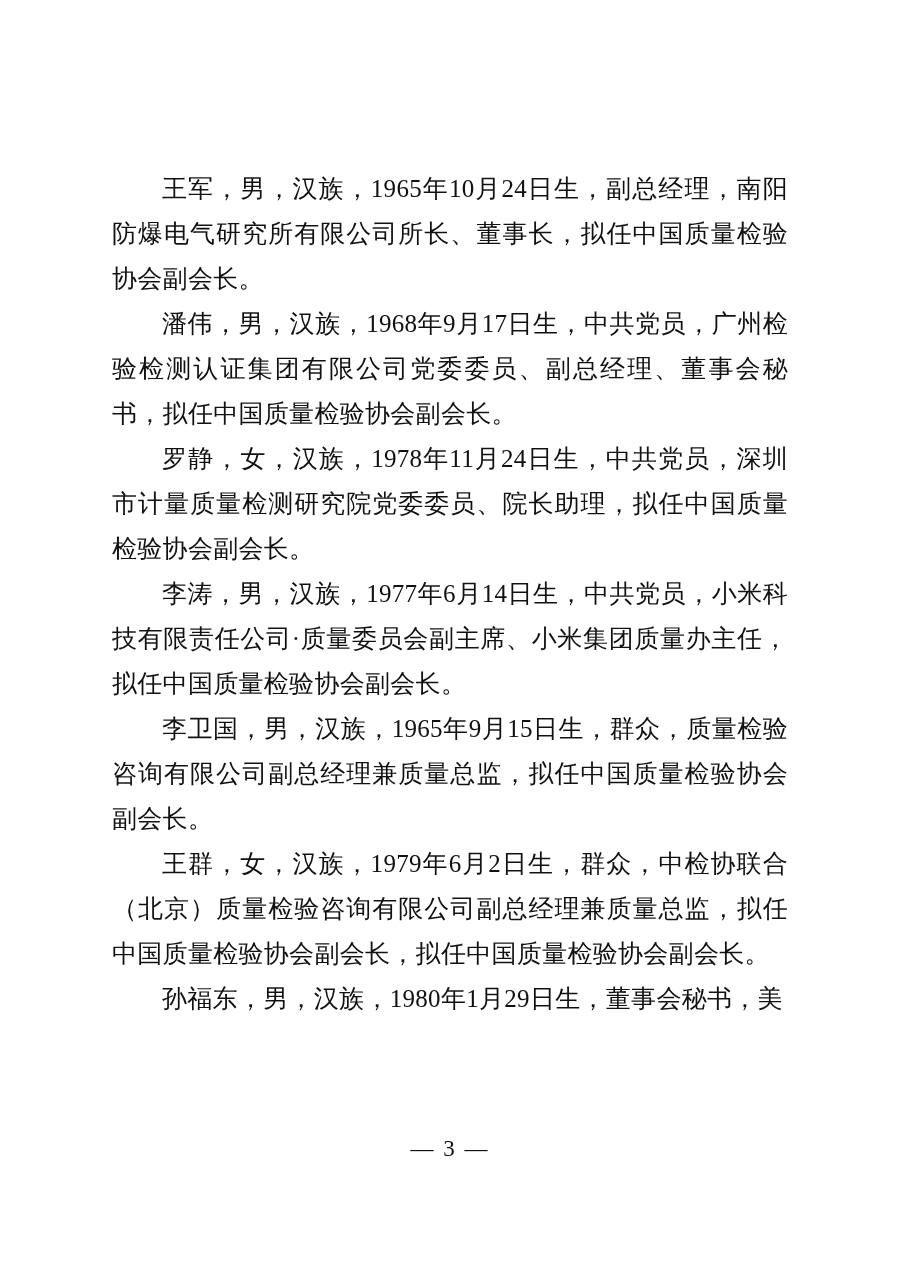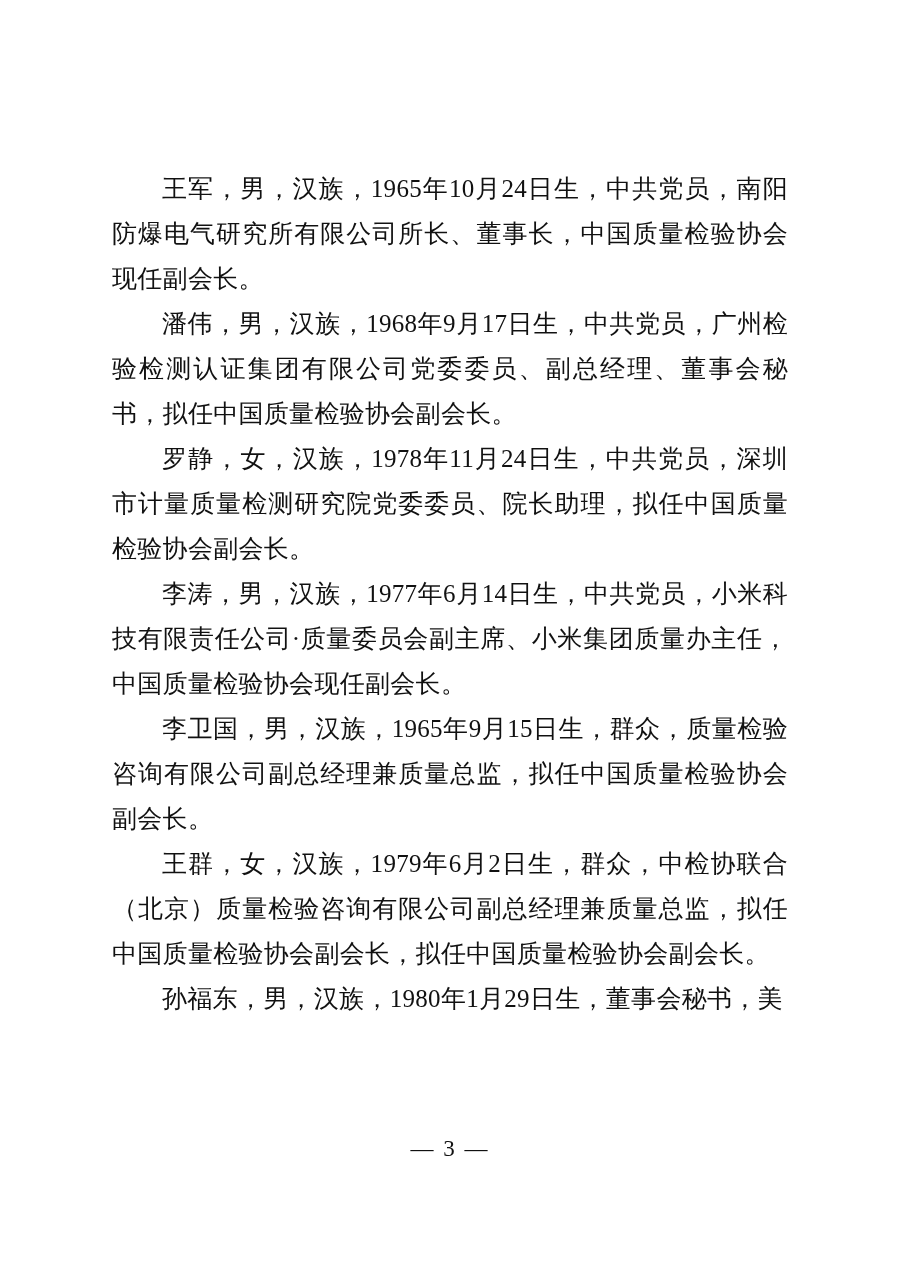--- a/index.html
+++ b/index.html
@@ -44,24 +44,24 @@
     line-height: 30px;
     color: #111111;
     letter-spacing: 2px;
   }
 </style>
 </head>
 <body>
 
 <div class="page">
   <main class="text-block">
-    <p class="para">王军，男，汉族，1965年10月24日生，中共党员，南阳防爆电气研究所有限公司所长、董事长，中国质量检验协会现任副会长。</p>
+    <p class="para">王军，男，汉族，1965年10月24日生，副总经理，南阳防爆电气研究所有限公司所长、董事长，拟任中国质量检验协会副会长。</p>
     <p class="para">潘伟，男，汉族，1968年9月17日生，中共党员，广州检验检测认证集团有限公司党委委员、副总经理、董事会秘书，拟任中国质量检验协会副会长。</p>
     <p class="para">罗静，女，汉族，1978年11月24日生，中共党员，深圳市计量质量检测研究院党委委员、院长助理，拟任中国质量检验协会副会长。</p>
-    <p class="para">李涛，男，汉族，1977年6月14日生，中共党员，小米科技有限责任公司·质量委员会副主席、小米集团质量办主任，中国质量检验协会现任副会长。</p>
+    <p class="para">李涛，男，汉族，1977年6月14日生，中共党员，小米科技有限责任公司·质量委员会副主席、小米集团质量办主任，拟任中国质量检验协会副会长。</p>
     <p class="para">李卫国，男，汉族，1965年9月15日生，群众，质量检验咨询有限公司副总经理兼质量总监，拟任中国质量检验协会副会长。</p>
     <p class="para">王群，女，汉族，1979年6月2日生，群众，中检协联合（北京）质量检验咨询有限公司副总经理兼质量总监，拟任中国质量检验协会副会长，拟任中国质量检验协会副会长。</p>
     <p class="para">孙福东，男，汉族，1980年1月29日生，董事会秘书，美</p>
   </main>
   <footer class="page-footer">
     <span class="page-number">— 3 —</span>
   </footer>
 </div>
 
 </body></html>

